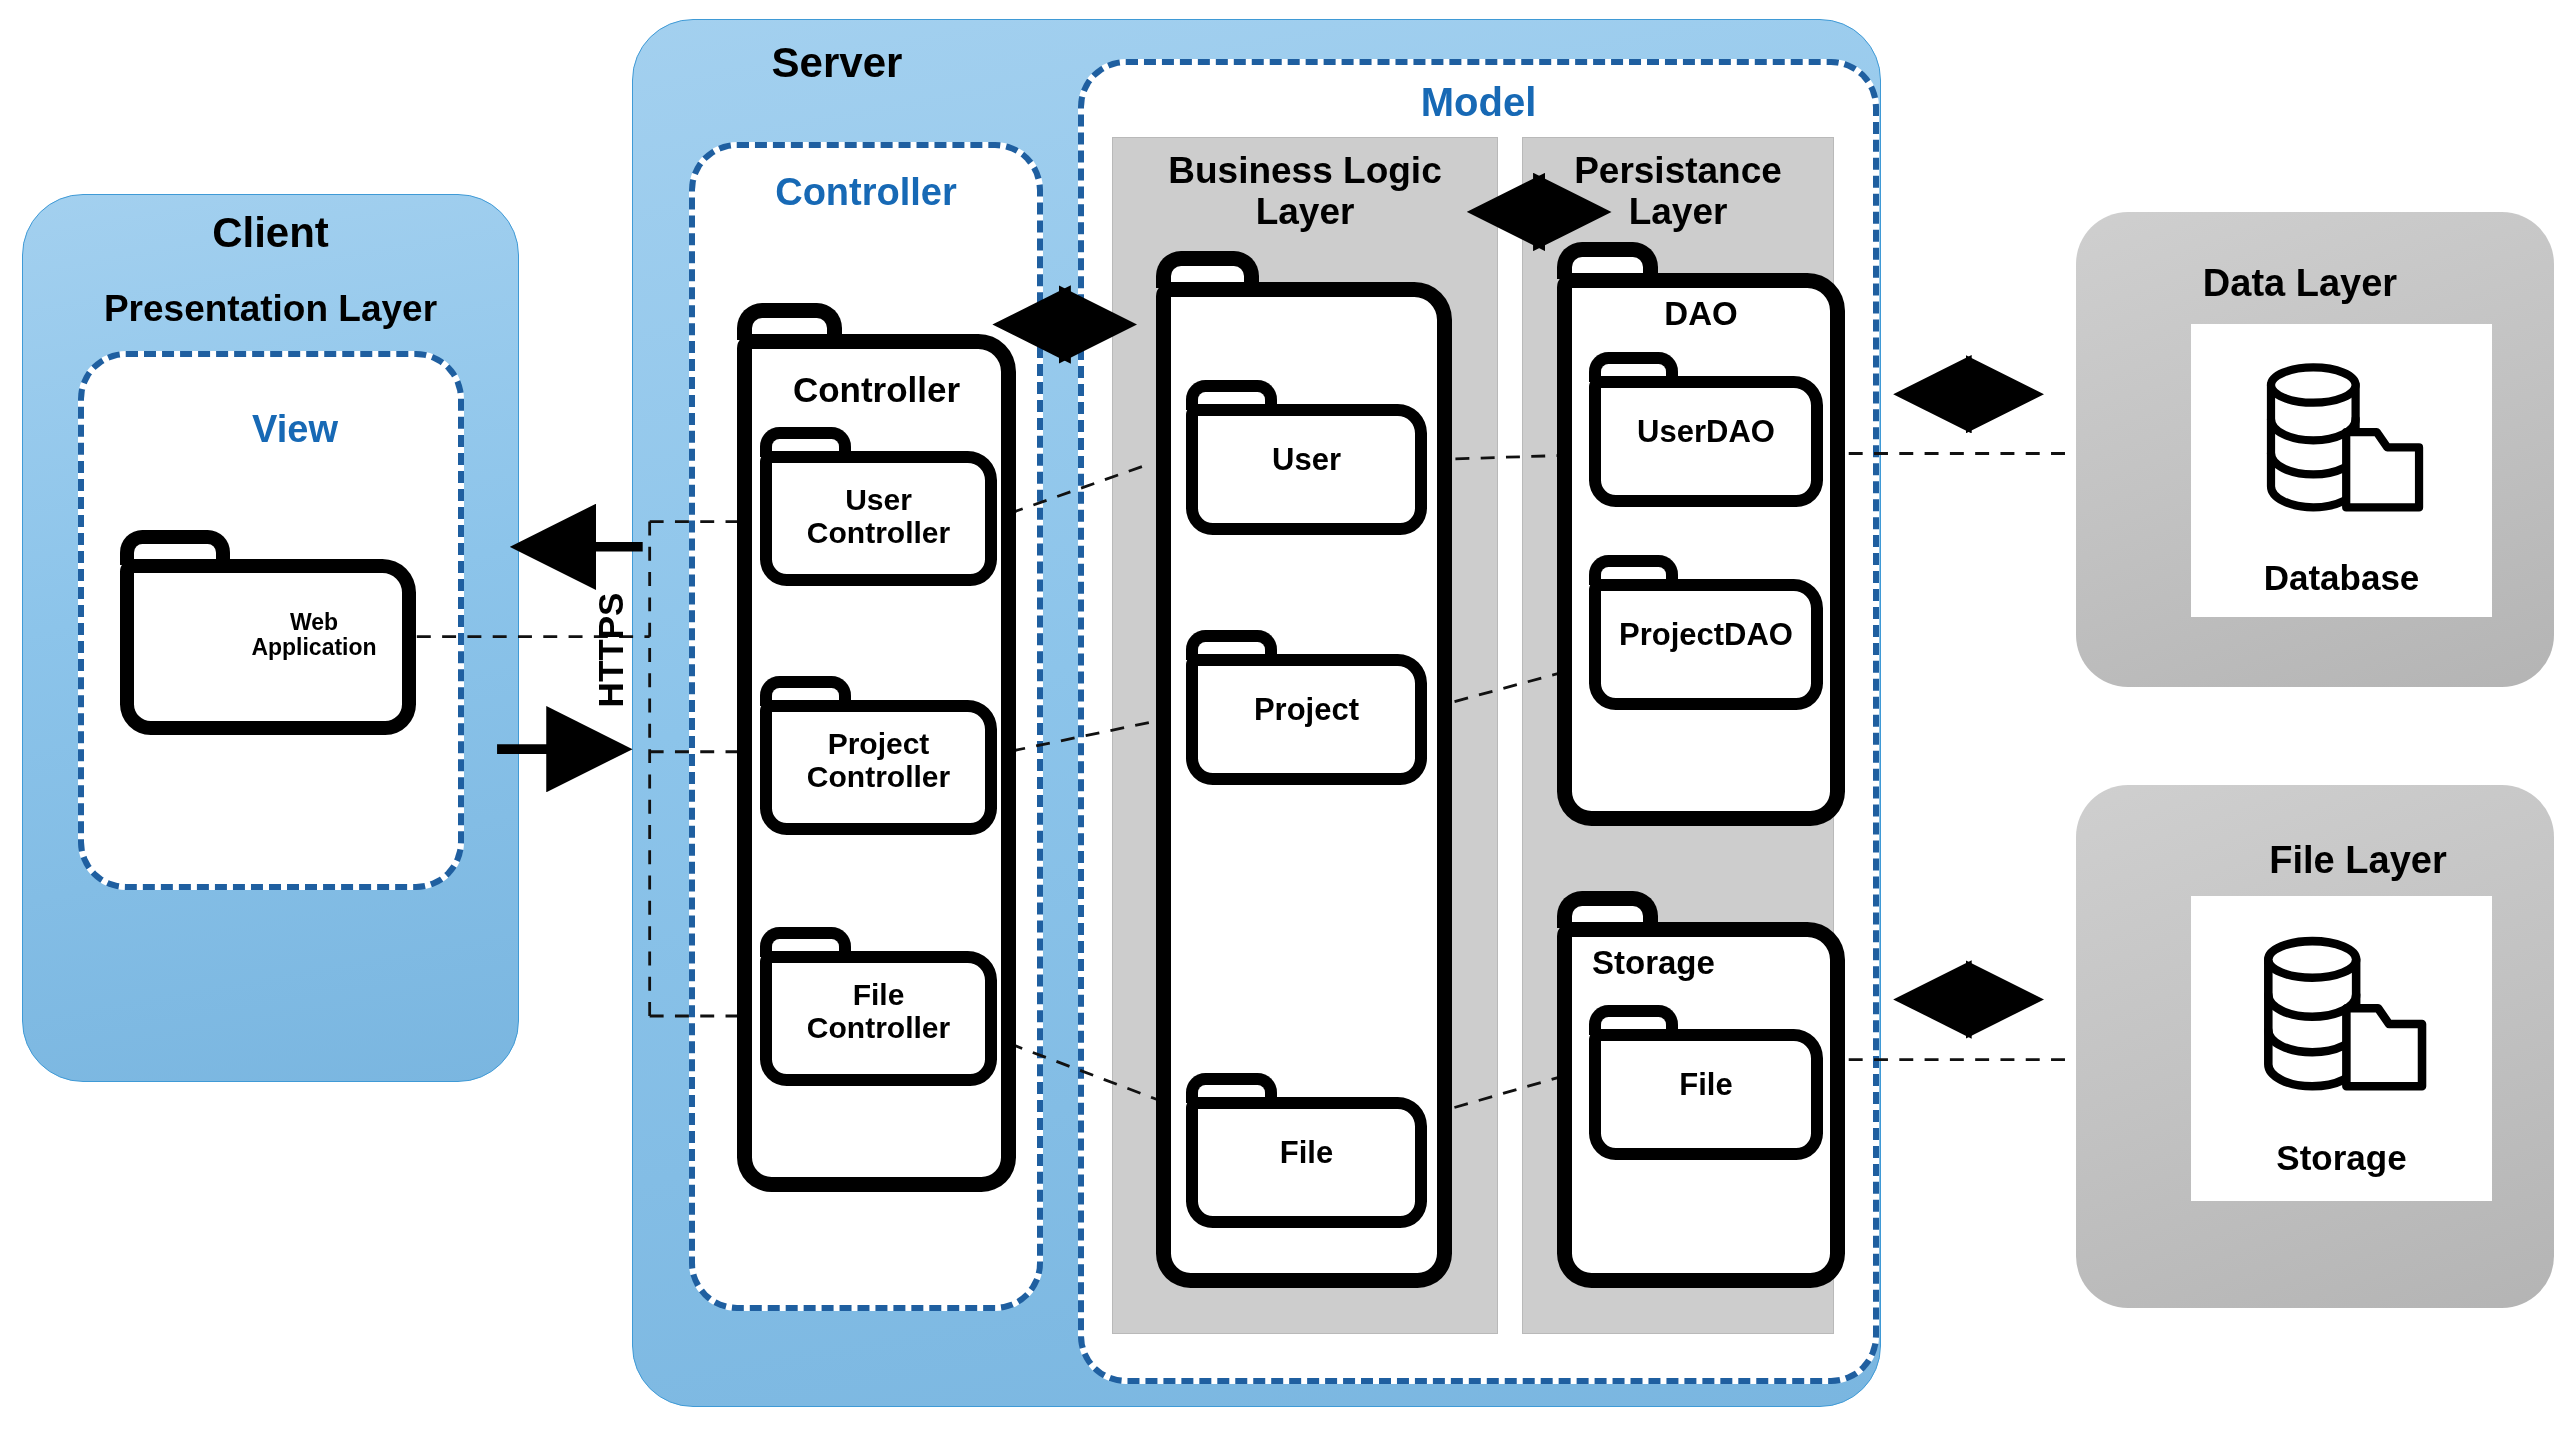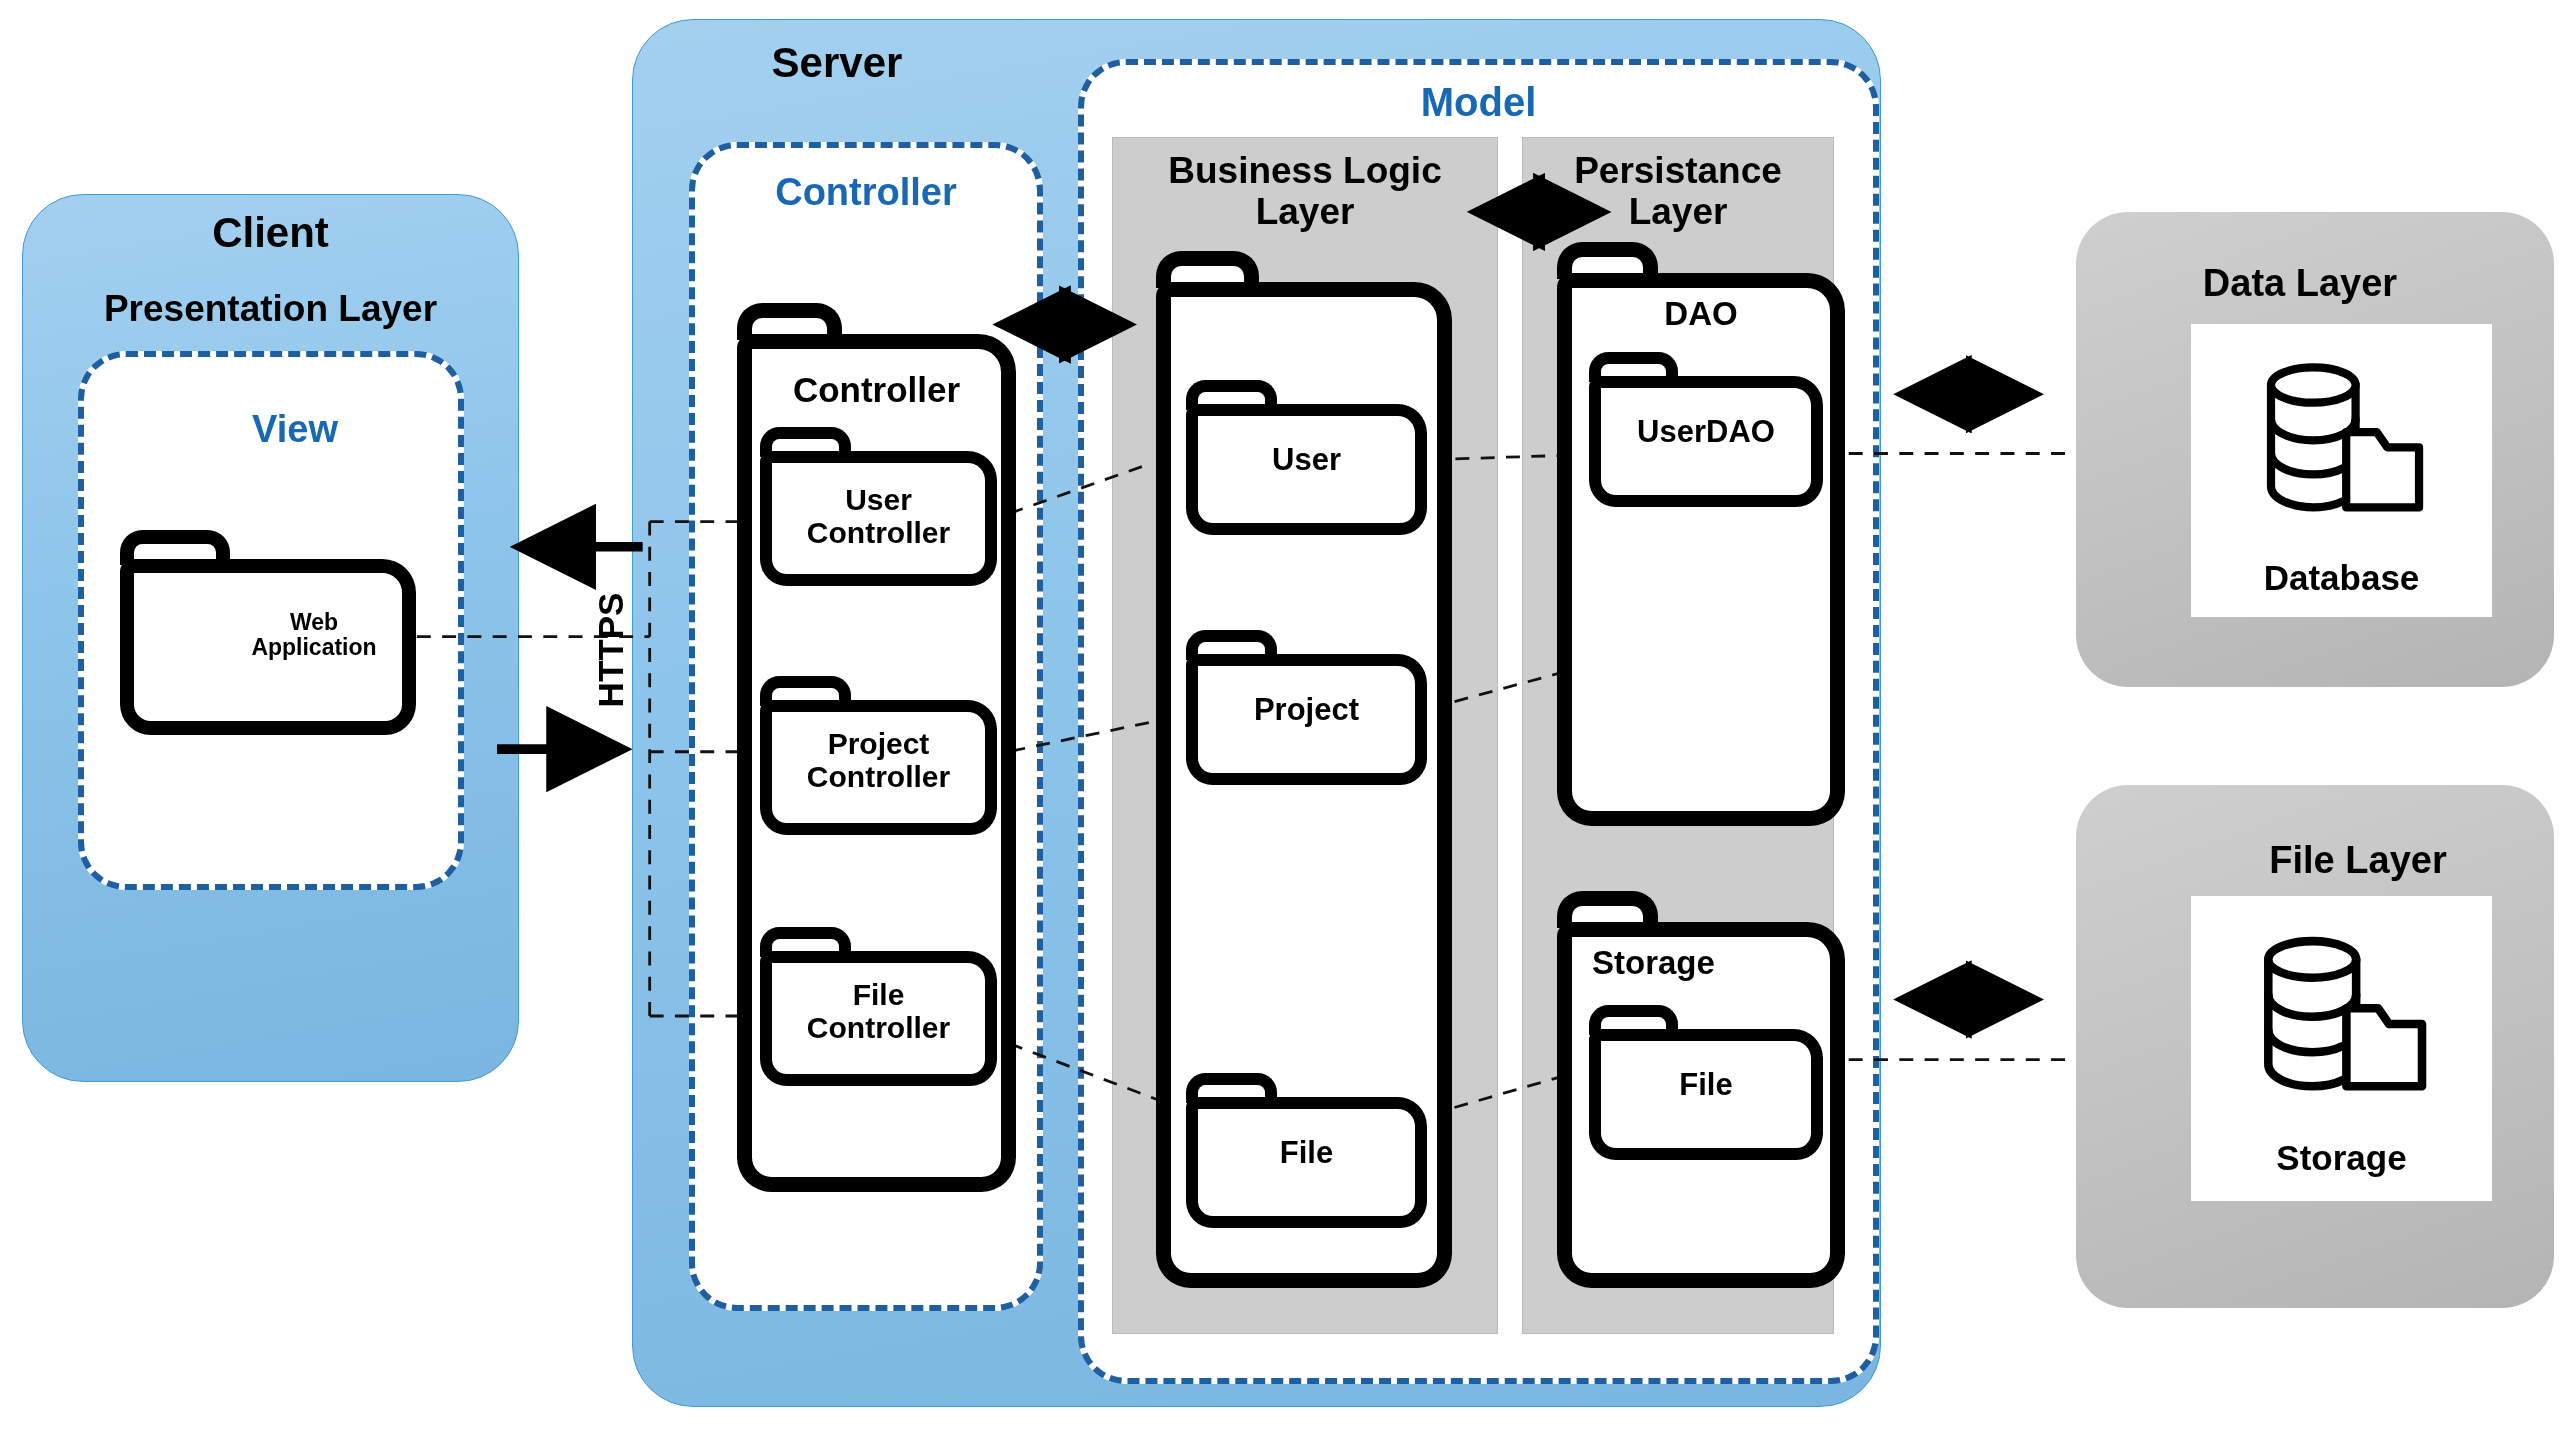--- a/index.html
+++ b/index.html
@@ -230,20 +230,25 @@
     <div class="body" style="top:31px;width:288px;height:553px;"></div>
     <div class="lbl" style="top:54px;font-size:33px;">DAO</div>
   </div>
 
   <div class="folder" style="left:1589px;top:352px;width:234px;height:155px;--bw:12.2px;">
     <div class="tab" style="width:89px;height:30px;"></div>
     <div class="body" style="top:24.4px;width:234px;height:131px;"></div>
     <div class="lbl" style="top:63px;font-size:31px;">UserDAO</div>
   </div>
 
+  <div class="folder" style="left:1589px;top:555px;width:234px;height:155px;--bw:12.2px;">
+    <div class="tab" style="width:89px;height:30px;"></div>
+    <div class="body" style="top:24.4px;width:234px;height:131px;"></div>
+    <div class="lbl" style="top:63px;font-size:31px;">ProjectDAO</div>
+  </div>
 
   <div class="folder" style="left:1557px;top:891px;width:288px;height:398px;--bw:15.7px;">
     <div class="tab" style="width:101px;height:37px;"></div>
     <div class="body" style="top:31px;width:288px;height:366px;"></div>
     <div class="lbl" style="top:54px;font-size:33px;text-align:left;padding-left:35px;box-sizing:border-box;">Storage</div>
   </div>
 
   <div class="folder" style="left:1589px;top:1005px;width:234px;height:155px;--bw:12.2px;">
     <div class="tab" style="width:89px;height:30px;"></div>
     <div class="body" style="top:24.4px;width:234px;height:131px;"></div>

